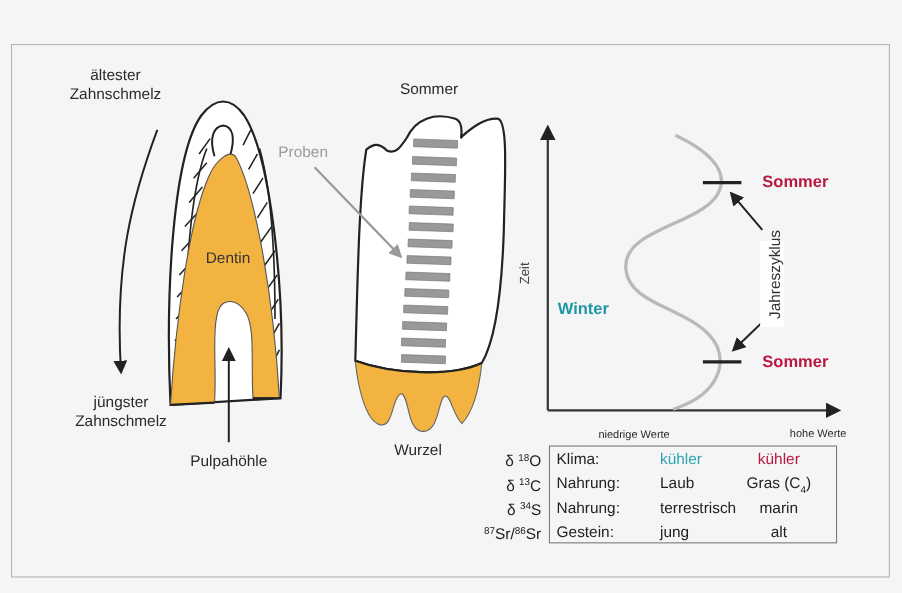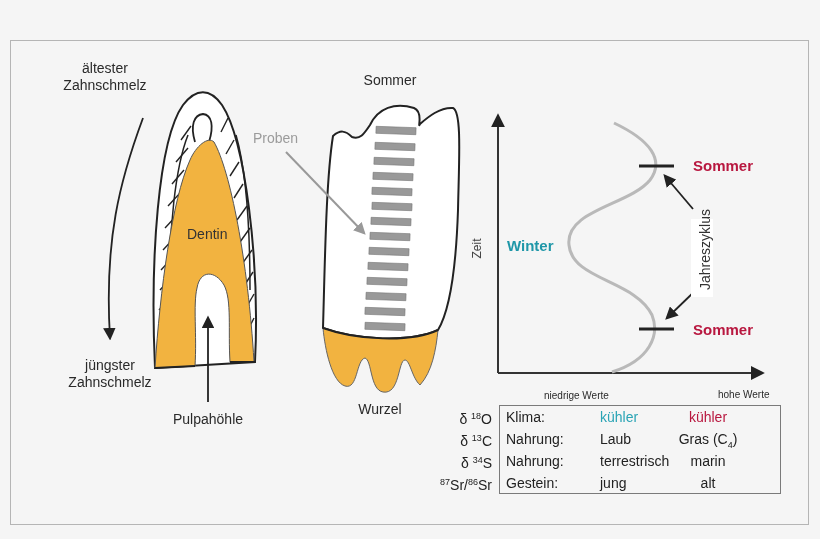--- a/index.html
+++ b/index.html
@@ -21,38 +21,38 @@
     svg.art { position: absolute; left: 0; top: 0; }
     .lbl {
       position: absolute;
       font-size: 14px;
       line-height: 17px;
       color: #2a2a2a;
       white-space: nowrap;
     }
     .c { text-align: center; }
     .grey { color: #9b9b9b; }
-    .winter { color: #1f97a8; font-weight: bold; font-size: 15px; }
+    .winter { color: #1f97a8; font-weight: bold; font-size: 15px; margin-top: 35px; }
     .summer { color: #b8173f; font-weight: bold; font-size: 15px; }
     .vertical {
       position: absolute;
       transform: rotate(-90deg);
       transform-origin: center center;
       white-space: nowrap;
     }
     .jz-bg {
       position: absolute;
       left: 691px; top: 219px;
       width: 22px; height: 78px;
       background: #ffffff;
     }
     .table-box {
       position: absolute;
       left: 499px; top: 405px;
-      width: 282px; height: 89px;
+      width: 262px; height: 89px;
       border: 1px solid #7a7a7a;
       box-sizing: border-box;
     }
     .row {
       position: absolute;
       left: 0; width: 100%;
       height: 22px;
       font-size: 14px;
       line-height: 22px;
     }

